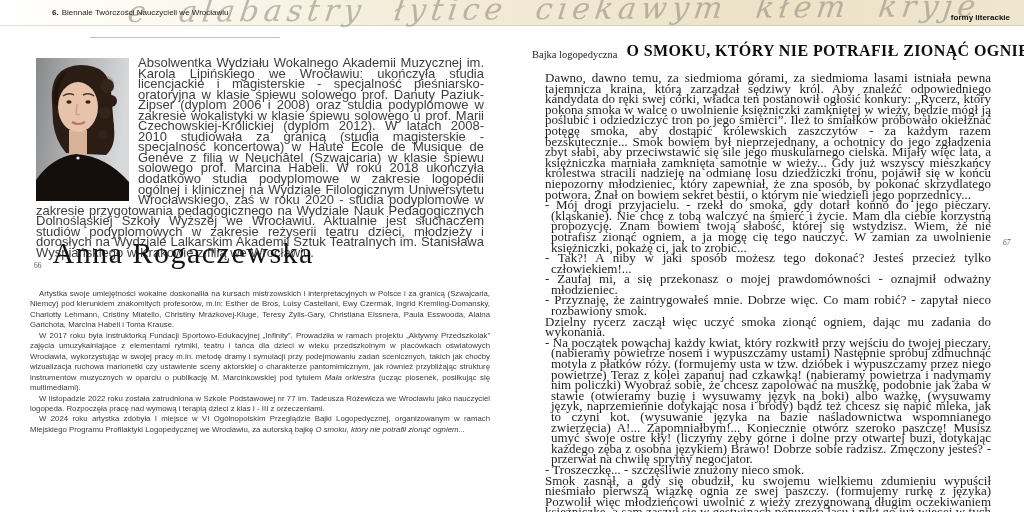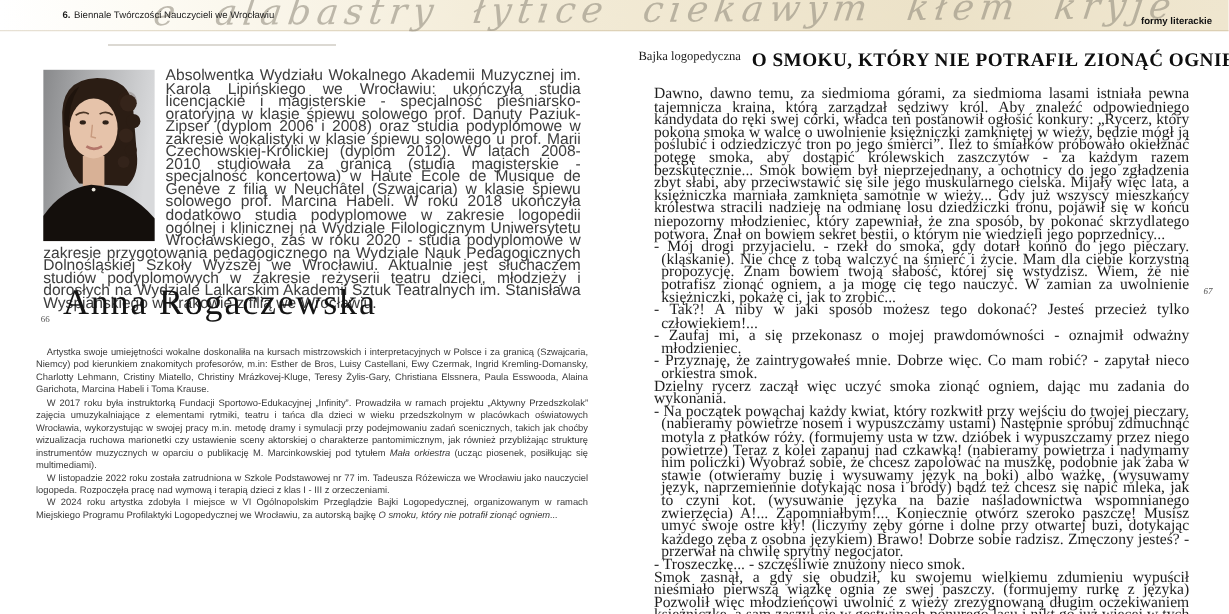--- a/index.html
+++ b/index.html
@@ -33,21 +33,21 @@
   .heading-row .pageno { margin-right:11px; }
   h1.name { font-family:"Liberation Serif", serif; font-weight:400; font-size:30px;
             letter-spacing:1.5px; color:#141414; white-space:nowrap; }
   .left-paras { position:absolute; top:289px; left:30px; width:460px;
                 font-size:7.8px; line-height:10.45px; text-align:justify; color:#3a3a3a; }
   .left-paras p { text-indent:9px; }
   .left-paras em, .story-block em { font-style:italic; }
 
   
   .rp-header { position:absolute; top:42px; left:532px; width:458px;
-               display:flex; align-items:flex-start; }
+               display:flex; align-items:flex-end; }
   .kicker { font-family:"Liberation Serif", serif; font-size:10.5px; color:#1c1c1c;
             white-space:nowrap; margin-right:9px; }
   .story-title { font-family:"Liberation Serif", serif; font-weight:bold; font-size:16px;
                  letter-spacing:0.4px; color:#0e0e0e; white-space:nowrap; }
   .story-block { position:absolute; top:73px; left:545px; width:446px;
                  font-family:"Liberation Serif", serif; font-size:13px; line-height:10.6px;
                  text-align:justify; color:#1e1e1e; }
   .story-block p.dialog { padding-left:6px; text-indent:-6px; }
   .pageno-right { position:absolute; top:238px; left:1003px;font-style:italic; }
 </style>
@@ -112,21 +112,21 @@
   <div class="rp-header">
     <span class="kicker">Bajka logopedyczna</span>
     <span class="story-title">O SMOKU, KTÓRY NIE POTRAFIŁ ZIONĄĆ OGNIEM...</span>
   </div>
 
   <div class="story-block">
       <p class="flush"><span>Dawno, dawno temu, za siedmioma górami, za siedmioma lasami istniała pewna tajemnicza kraina, którą zarządzał sędziwy król. Aby znaleźć odpowiedniego kandydata do ręki swej córki, władca ten postanowił ogłosić konkury: „Rycerz, który pokona smoka w walce o uwolnienie księżniczki zamkniętej w wieży, będzie mógł ją poślubić i odziedziczyć tron po jego śmierci”. Ileż to śmiałków próbowało okiełznać potęgę smoka, aby dostąpić królewskich zaszczytów - za każdym razem bezskutecznie... Smok bowiem był nieprzejednany, a ochotnicy do jego zgładzenia zbyt słabi, aby przeciwstawić się sile jego muskularnego cielska. Mijały więc lata, a księżniczka marniała zamknięta samotnie w wieży... Gdy już wszyscy mieszkańcy królestwa stracili nadzieję na odmianę losu dziedziczki tronu, pojawił się w końcu niepozorny młodzieniec, który zapewniał, że zna sposób, by pokonać skrzydlatego potwora. Znał on bowiem sekret bestii, o którym nie wiedzieli jego poprzednicy...</span></p>
       <p class="dialog"><span>- Mój drogi przyjacielu. - rzekł do smoka, gdy dotarł konno do jego pieczary. (kląskanie). Nie chcę z tobą walczyć na śmierć i życie. Mam dla ciebie korzystną propozycję. Znam bowiem twoją słabość, której się wstydzisz. Wiem, że nie potrafisz zionąć ogniem, a ja mogę cię tego nauczyć. W zamian za uwolnienie księżniczki, pokażę ci, jak to zrobić...</span></p>
       <p class="dialog"><span>- Tak?! A niby w jaki sposób możesz tego dokonać? Jesteś przecież tylko człowiekiem!...</span></p>
       <p class="dialog"><span>- Zaufaj mi, a się przekonasz o mojej prawdomówności - oznajmił odważny młodzieniec.</span></p>
-      <p class="dialog"><span>- Przyznaję, że zaintrygowałeś mnie. Dobrze więc. Co mam robić? - zapytał nieco orkiestra smok.</span></p>
+      <p class="dialog"><span>- Przyznaję, że zaintrygowałeś mnie. Dobrze więc. Co mam robić? - zapytał nieco rozbawiony smok.</span></p>
       <p class="flush"><span>Dzielny rycerz zaczął więc uczyć smoka zionąć ogniem, dając mu zadania do wykonania.</span></p>
       <p class="dialog"><span>- Na początek powąchaj każdy kwiat, który rozkwitł przy wejściu do twojej pieczary. (nabieramy powietrze nosem i wypuszczamy ustami) Następnie spróbuj zdmuchnąć motyla z płatków róży. (formujemy usta w tzw. dzióbek i wypuszczamy przez niego powietrze) Teraz z kolei zapanuj nad czkawką! (nabieramy powietrza i nadymamy nim policzki) Wyobraź sobie, że chcesz zapolować na muszkę, podobnie jak żaba w stawie (otwieramy buzię i wysuwamy język na boki) albo ważkę, (wysuwamy język, naprzemiennie dotykając nosa i brody) bądź też chcesz się napić mleka, jak to czyni kot. (wysuwanie języka na bazie naśladownictwa wspomnianego zwierzęcia) A!... Zapomniałbym!... Koniecznie otwórz szeroko paszczę! Musisz umyć swoje ostre kły! (liczymy zęby górne i dolne przy otwartej buzi, dotykając każdego zęba z osobna językiem) Brawo! Dobrze sobie radzisz. Zmęczony jesteś? - przerwał na chwilę sprytny negocjator.</span></p>
       <p class="dialog"><span>- Troszeczkę... - szczęśliwie znużony nieco smok.</span></p>
       <p class="flush"><span>Smok zasnął, a gdy się obudził, ku swojemu wielkiemu zdumieniu wypuścił nieśmiało pierwszą wiązkę ognia ze swej paszczy. (formujemy rurkę z języka) Pozwolił więc młodzieńcowi uwolnić z wieży zrezygnowaną długim oczekiwaniem księżniczkę, a sam zaszył się w gęstwinach ponurego lasu i nikt go już więcej w tych stronach nigdy nie widział... W królestwie zapanował pokój. Młodzieńca okrzyknięto bohaterem krainy, a na dworze królewskim zorganizowano huczne wesele. Odtąd księżniczka i królewicz żyli w zamku długo i szczęśliwie...</span></p>
     </div>
 
   <span class="pageno pageno-right">67</span>
 
 </div>
 

